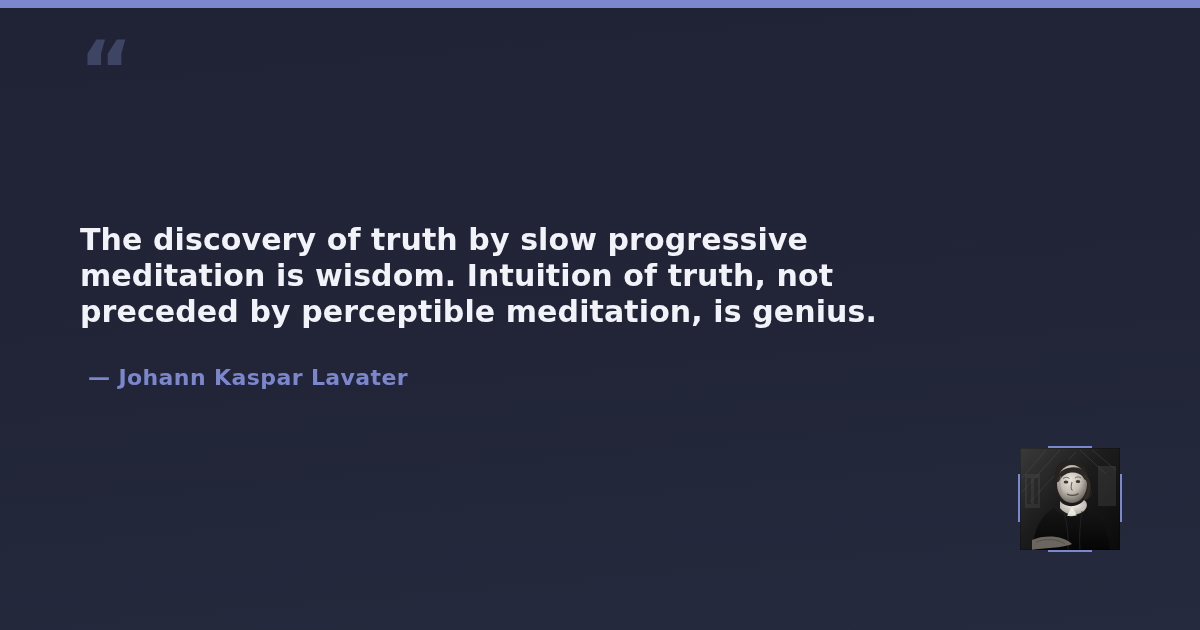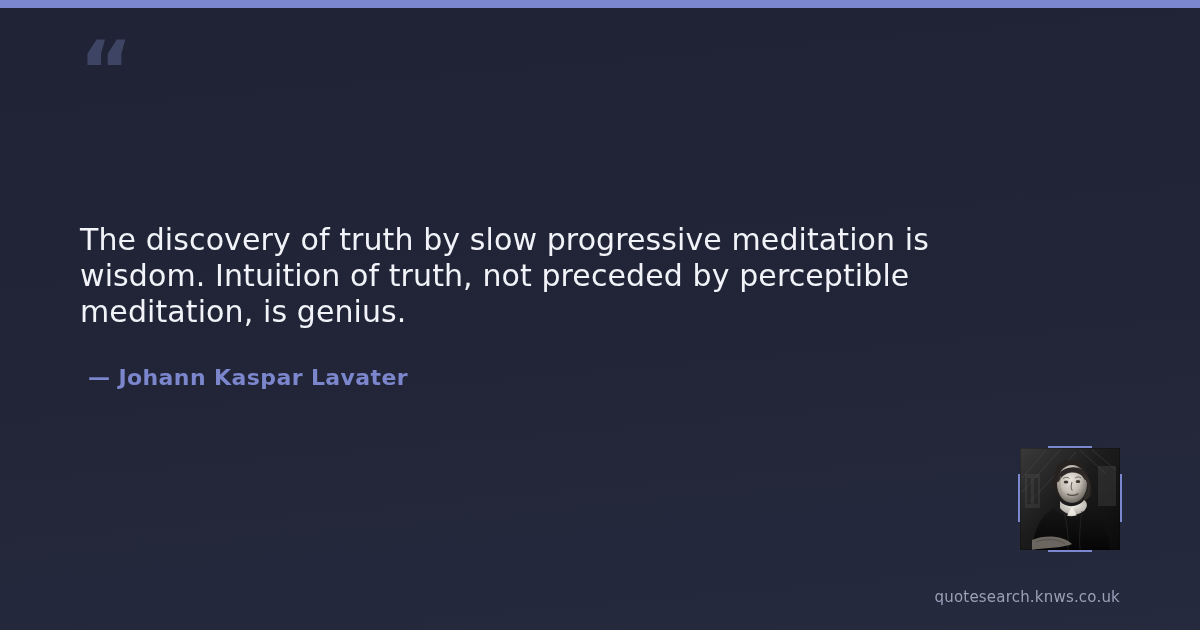--- a/index.html
+++ b/index.html
@@ -49,21 +49,21 @@
     position: absolute;
     left: 80px;
     top: 222px;
     width: 940px;
   }
 
   .quote-text {
     margin: 0;
     font-family: "DejaVu Sans", sans-serif;
     font-size: 30px;
-    font-weight: 400;
+    font-weight: 700;
     line-height: 36px;
     color: #f2f3f8;
     letter-spacing: 0.1px;
     max-width: 915px;
   }
 
   .quote-author {
     margin: 8px;
     padding-top: 27px;
     font-family: "DejaVu Sans", sans-serif;
@@ -213,15 +213,14 @@
         <path d="M62 63 C60 76, 59 90, 60 102" stroke="#2a2a2a" stroke-width="1" fill="none" opacity="0.7"></path>
 
         <path d="M12 92 C26 86, 44 88, 52 96 C44 100, 22 100, 12 102 Z" fill="#7d776e" opacity="0.85"></path>
         <path d="M16 94 C26 90, 38 91, 45 96" stroke="#4a453f" stroke-width="0.8" fill="none" opacity="0.8"></path>
 
         <rect x="0" y="0" width="100" height="102" fill="none" stroke="#000" stroke-width="1" opacity="0.45"></rect>
       </svg>
     </div>
   </div>
 
-  <div class="source-url">quotesearch.knws.co.uk</div>
 
 </div>
 
 </body></html>

